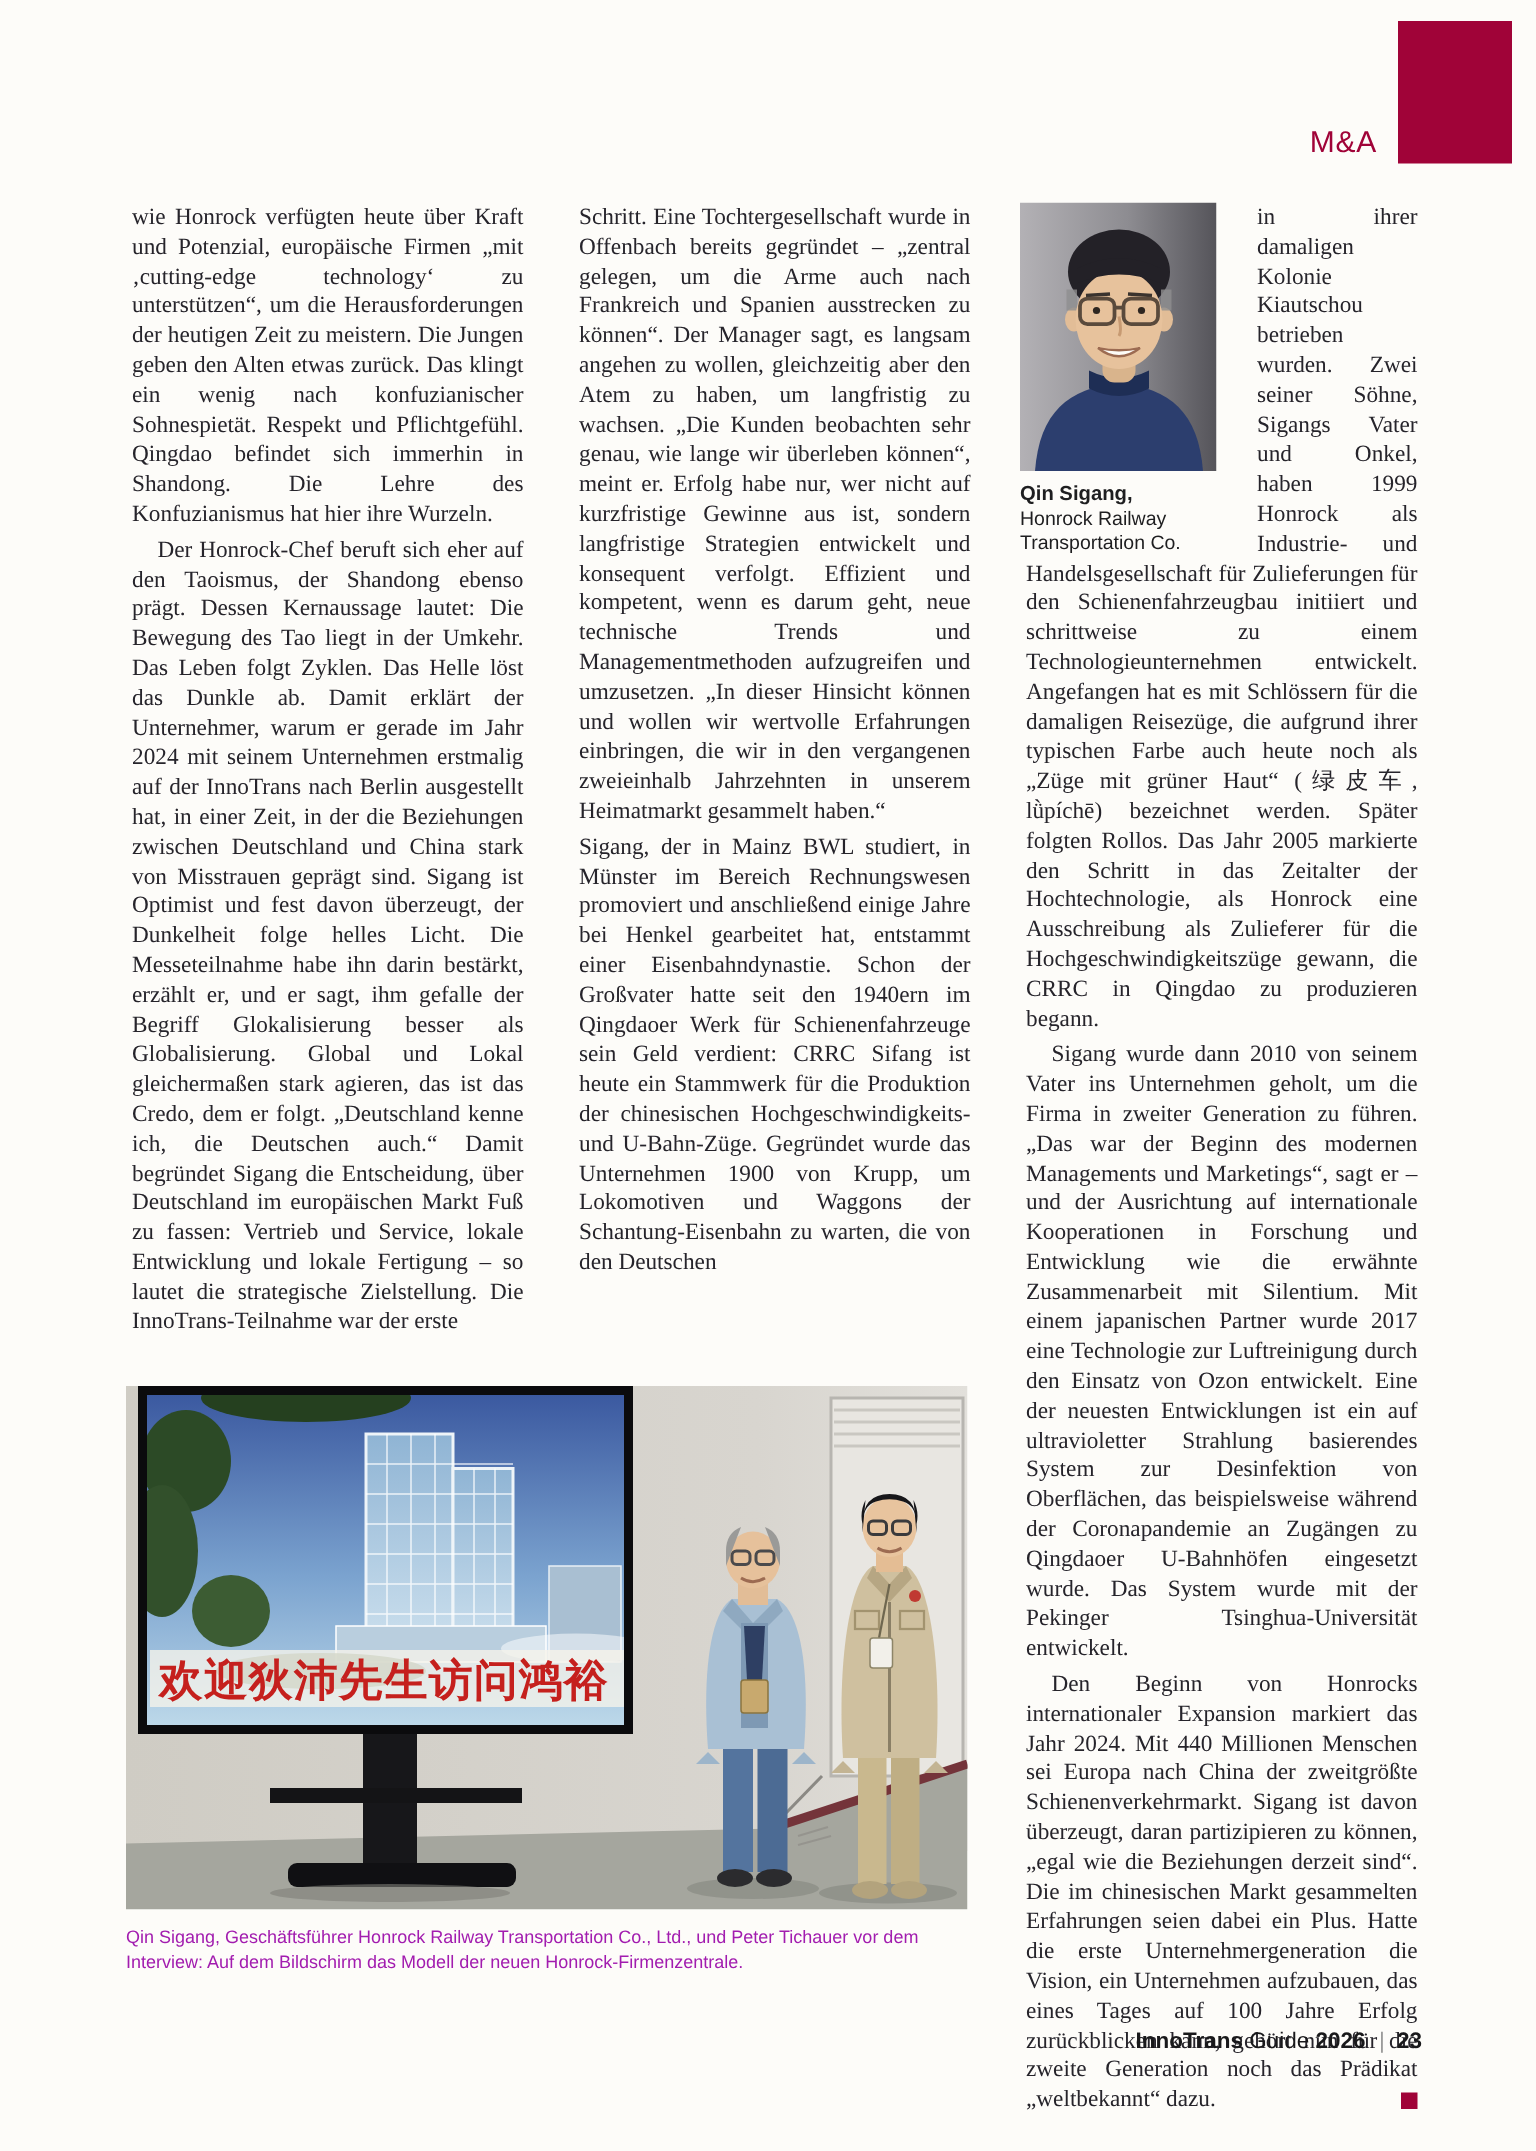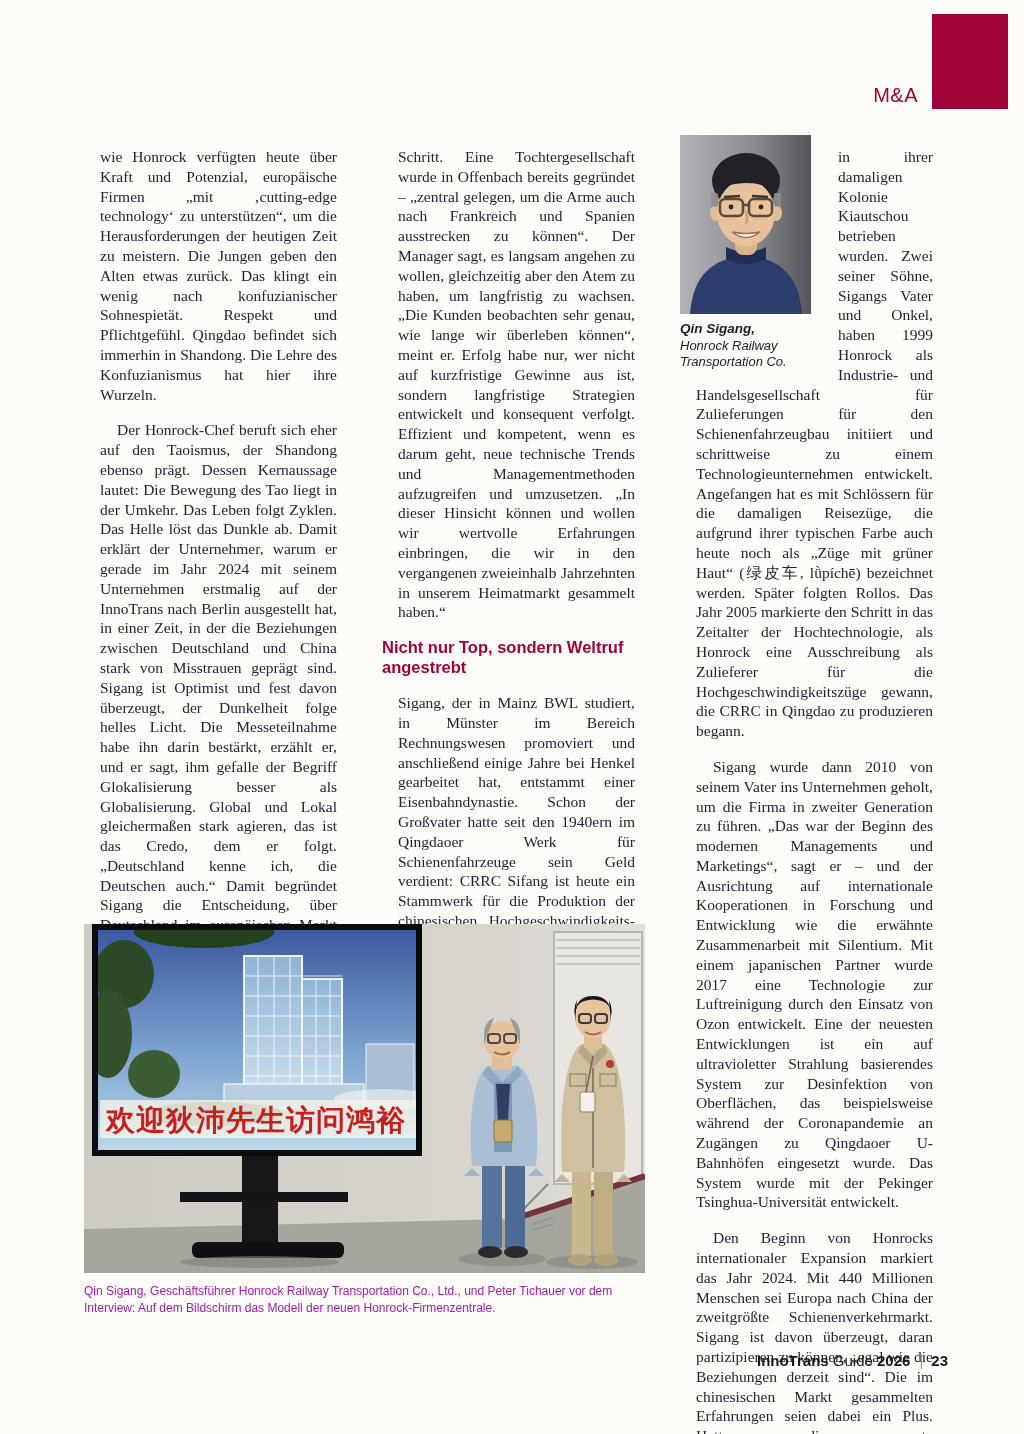--- a/index.html
+++ b/index.html
@@ -7,26 +7,26 @@
   .page{position:relative;width:1024px;height:1434px;background:#fdfcf9;overflow:hidden;
         font-family:"Liberation Serif",serif;}
   
   .red-square{position:absolute;left:932px;top:14px;width:76px;height:95px;background:#A00338;}
   .section-label{position:absolute;top:84px;right:106px;font-family:"Liberation Sans",sans-serif;
         font-weight:normal;font-size:20px;color:#A00338;letter-spacing:.5px;}
   
   .columns{position:absolute;left:84px;top:131px;width:866px;display:flex;gap:29px;}
   .col{width:269px;font-size:15.5px;line-height:19.8px;text-align:justify;color:#26242b;
        hyphens:auto;-webkit-hyphens:auto;}
-  .col p{margin:16px;}
+  .col p{margin:4px;}
   .col p.indent{text-indent:17px;}
   .subhead{font-family:"Liberation Sans",sans-serif;font-weight:bold;font-size:16.5px;
        line-height:19.5px;color:#A00338;margin:10px 0 5px 0;text-align:left;hyphens:none;}
   
-  .float-portrait{float:left;width:148px;margin:4px 10px 0 0;font-style:italic;}
+  .float-portrait{float:left;width:148px;margin:4px 10px 0 0;}
   .portrait-img{display:block;width:131px;height:179px;}
   .portrait-caption{font-family:"Liberation Sans",sans-serif;font-size:13px;line-height:16.5px;
        color:#1e1e20;margin-top:7px;text-align:left;}
   .portrait-caption .name{font-weight:bold;font-size:13.5px;}
   .endmark{float:right;width:11px;height:11px;background:#A00338;margin-top:5px;}
   
   .photo-wrap{position:absolute;left:84px;top:924px;width:561px;height:349px;}
   .photo-wrap svg{display:block;}
   .photo-caption{position:absolute;left:84px;top:1283px;width:578px;
        font-family:"Liberation Sans",sans-serif;font-size:12px;line-height:16.5px;color:#a21caf;}
@@ -47,21 +47,20 @@
 
   <div class="columns">
 
     <div class="col">
       <p>wie Honrock verfügten heute über Kraft und Potenzial, europäische Firmen „mit ‚cutting-edge technology‘ zu unterstützen“, um die Herausforderungen der heutigen Zeit zu meistern. Die Jungen geben den Alten etwas zurück. Das klingt ein wenig nach konfuzianischer Sohnespietät. Respekt und Pflichtgefühl. Qingdao befindet sich immerhin in Shandong. Die Lehre des Konfuzianismus hat hier ihre Wurzeln.</p>
       <p class="indent">Der Honrock-Chef beruft sich eher auf den Taoismus, der Shandong ebenso prägt. Dessen Kernaussage lautet: Die Bewegung des Tao liegt in der Umkehr. Das Leben folgt Zyklen. Das Helle löst das Dunkle ab. Damit erklärt der Unternehmer, warum er gerade im Jahr 2024 mit seinem Unternehmen erstmalig auf der InnoTrans nach Berlin ausgestellt hat, in einer Zeit, in der die Beziehungen zwischen Deutschland und China stark von Misstrauen geprägt sind. Sigang ist Optimist und fest davon überzeugt, der Dunkelheit folge helles Licht. Die Messeteilnahme habe ihn darin bestärkt, erzählt er, und er sagt, ihm gefalle der Begriff Glokalisierung besser als Globalisierung. Global und Lokal gleichermaßen stark agieren, das ist das Credo, dem er folgt. „Deutschland kenne ich, die Deutschen auch.“ Damit begründet Sigang die Entscheidung, über Deutschland im europäischen Markt Fuß zu fassen: Vertrieb und Service, lokale Entwicklung und lokale Fertigung – so lautet die strategische Zielstellung. Die InnoTrans-Teilnahme war der erste</p>
     </div>
 
     <div class="col">
       <p>Schritt. Eine Tochtergesellschaft wurde in Offenbach bereits gegründet – „zentral gelegen, um die Arme auch nach Frankreich und Spanien ausstrecken zu können“. Der Manager sagt, es langsam angehen zu wollen, gleichzeitig aber den Atem zu haben, um langfristig zu wachsen. „Die Kunden beobachten sehr genau, wie lange wir überleben können“, meint er. Erfolg habe nur, wer nicht auf kurzfristige Gewinne aus ist, sondern langfristige Strategien entwickelt und konsequent verfolgt. Effizient und kompetent, wenn es darum geht, neue technische Trends und Managementmethoden aufzugreifen und umzusetzen. „In dieser Hinsicht können und wollen wir wertvolle Erfahrungen einbringen, die wir in den vergangenen zweieinhalb Jahrzehnten in unserem Heimatmarkt gesammelt haben.“</p>
-      <h3 class="subhead">Nicht nur Top, sondern Weltruf angestrebt</h3>
       <p>Sigang, der in Mainz BWL studiert, in Münster im Bereich Rechnungswesen promoviert und anschließend einige Jahre bei Henkel gearbeitet hat, entstammt einer Eisenbahndynastie. Schon der Großvater hatte seit den 1940ern im Qingdaoer Werk für Schienenfahrzeuge sein Geld verdient: CRRC Sifang ist heute ein Stammwerk für die Produktion der chinesischen Hochgeschwindigkeits- und U-Bahn-Züge. Gegründet wurde das Unternehmen 1900 von Krupp, um Lokomotiven und Waggons der Schantung-Eisenbahn zu warten, die von den Deutschen</p>
     </div>
 
     <div class="col">
       <div class="float-portrait">
         <svg class="portrait-img" viewBox="0 0 131 179" xmlns="http://www.w3.org/2000/svg">
           <defs>
             <linearGradient id="pbg" x1="0" y1="0" x2="1" y2="0">
               <stop offset="0" stop-color="#b3b1b5"></stop>
                 <stop offset="0.55" stop-color="#8d8c91"></stop>

